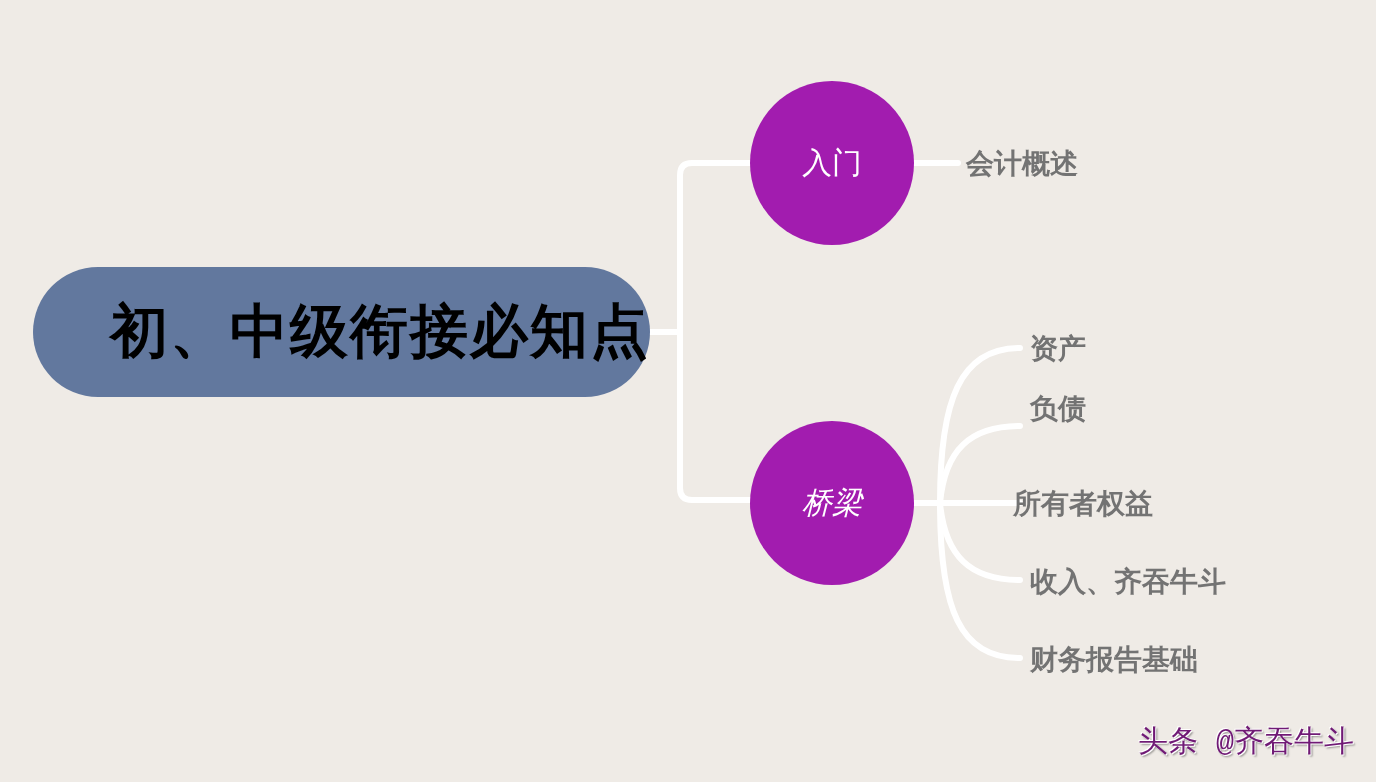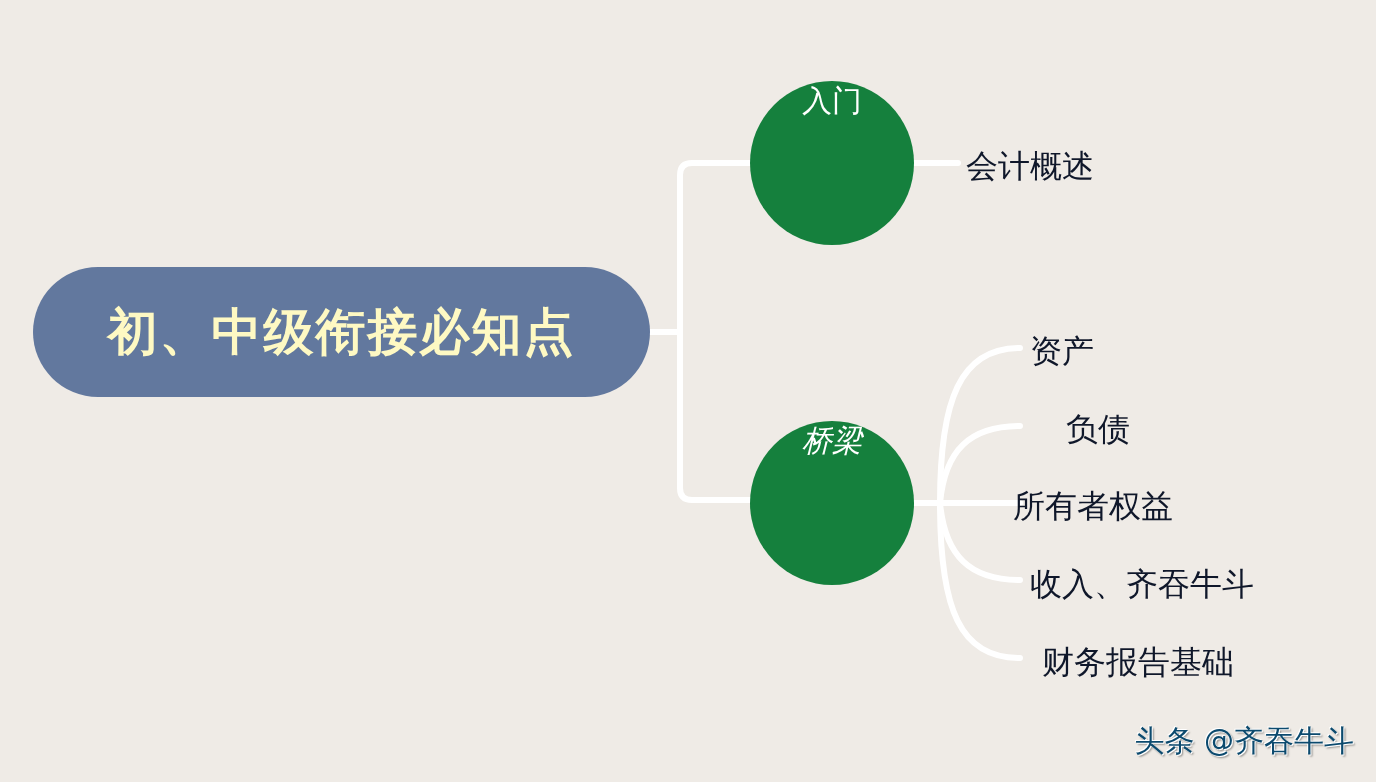--- a/index.html
+++ b/index.html
@@ -1,26 +1,26 @@
 <!DOCTYPE html>
 <html><head>
 <meta charset="utf-8">
 <style>
   html, body { margin:0; padding:0; }
   body { width:1376px; height:782px; background:#efebe6; position:relative; overflow:hidden;
          font-family:"DejaVu Sans", sans-serif; }
   svg.lines { position:absolute; left:0; top:0; }
   .root { position:absolute; left:33px; top:267px; width:617px; height:130px; border-radius:65px;
-          background:#62789e; color:#fef9c3; font-size:50px; font-weight:bold;
-          display:flex; align-items:center; justify-content:center; letter-spacing:2px; }
-  .circle { position:absolute; width:164px; height:164px; border-radius:50%; background:#15803d;
-            color:#fff; font-size:30px; display:flex; justify-content:center; }
-  .leaf { position:absolute; color:#0f172a; font-size:32px; font-weight:normal; white-space:nowrap; }
-  .watermark { position:absolute; right:22px; bottom:20px; font-size:30px; color:#0c4a6e;
-               text-shadow:1px 1px 0 #fff, -1px -1px 0 #fff, 2px 2px 2px rgba(0,0,0,0.4); }
+          background:#62789e; color:#000000; font-size:58px; font-weight:bold;
+          display:flex; align-items:center; justify-content:flex-end; letter-spacing:2px; }
+  .circle { position:absolute; width:164px; height:164px; border-radius:50%; background:#a21caf;
+            color:#fff; font-size:30px; display:flex; align-items:center; justify-content:center; }
+  .leaf { position:absolute; color:#737373; font-size:28px; font-weight:bold; white-space:nowrap; }
+  .watermark { position:absolute; right:22px; bottom:20px; font-size:30px; color:#701a75;
+               text-shadow:1px 1px 0 #fff, -1px -1px 0 #fff, 2px 2px 2px rgba(0,0,0,0.4);font-family:Liberation Mono, monospace; }
 </style>
 </head>
 <body>
 
 <svg class="lines" width="1376" height="782">
   <g stroke="#ffffff" stroke-width="6" fill="none" stroke-linecap="round">
     <line x1="650" y1="332" x2="680" y2="332"></line>
     <path d="M750 163 H692 Q680 163 680 175 V488 Q680 500 692 500 H750"></path>
     <line x1="914" y1="163" x2="958" y2="163"></line>
     <line x1="914" y1="503" x2="1020" y2="503"></line>
@@ -37,18 +37,18 @@
 
 <div class="circle" style="left:750px; top:81px;">
   <span>入门</span>
 </div>
 <div class="leaf" style="left:966px; top:145px;">会计概述</div>
 
 <div class="circle" style="left:750px; top:421px;font-style:italic;">
   <span>桥梁</span>
 </div>
 <div class="leaf" style="left:1030px; top:330px;">资产</div>
-<div class="leaf" style="left:1030px; top:408px;margin-left:36px;">负债</div>
+<div class="leaf" style="left:1030px; top:390px;">负债</div>
 <div class="leaf" style="left:1013px; top:485px;">所有者权益</div>
 <div class="leaf" style="left:1030px; top:563px;">收入、齐吞牛斗</div>
-<div class="leaf" style="left:1030px; top:641px;margin-left:12px;">财务报告基础</div>
+<div class="leaf" style="left:1030px; top:641px;">财务报告基础</div>
 
 <div class="watermark">头条 @齐吞牛斗</div>
 
 </body></html>

